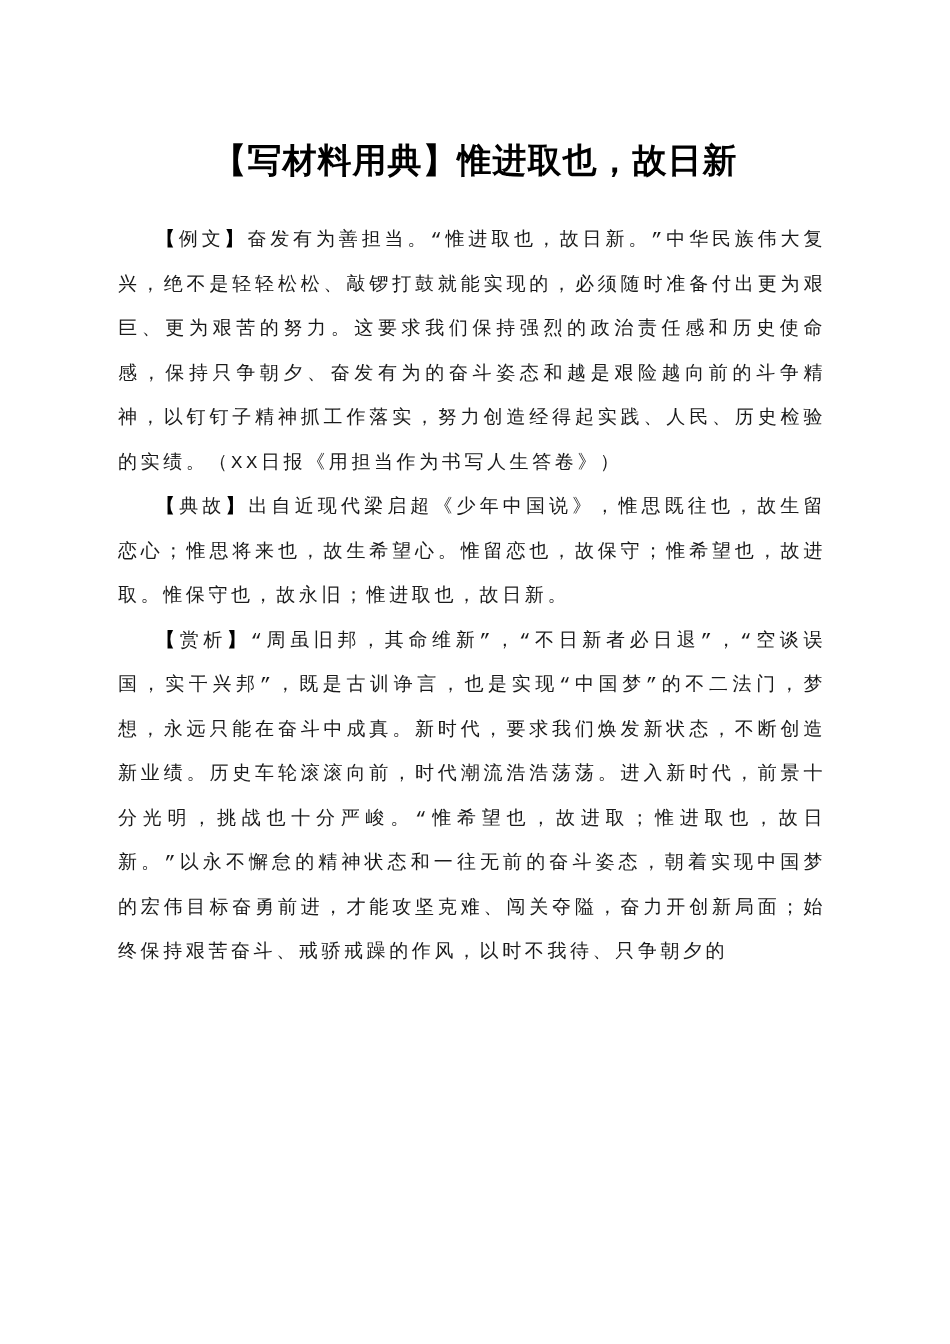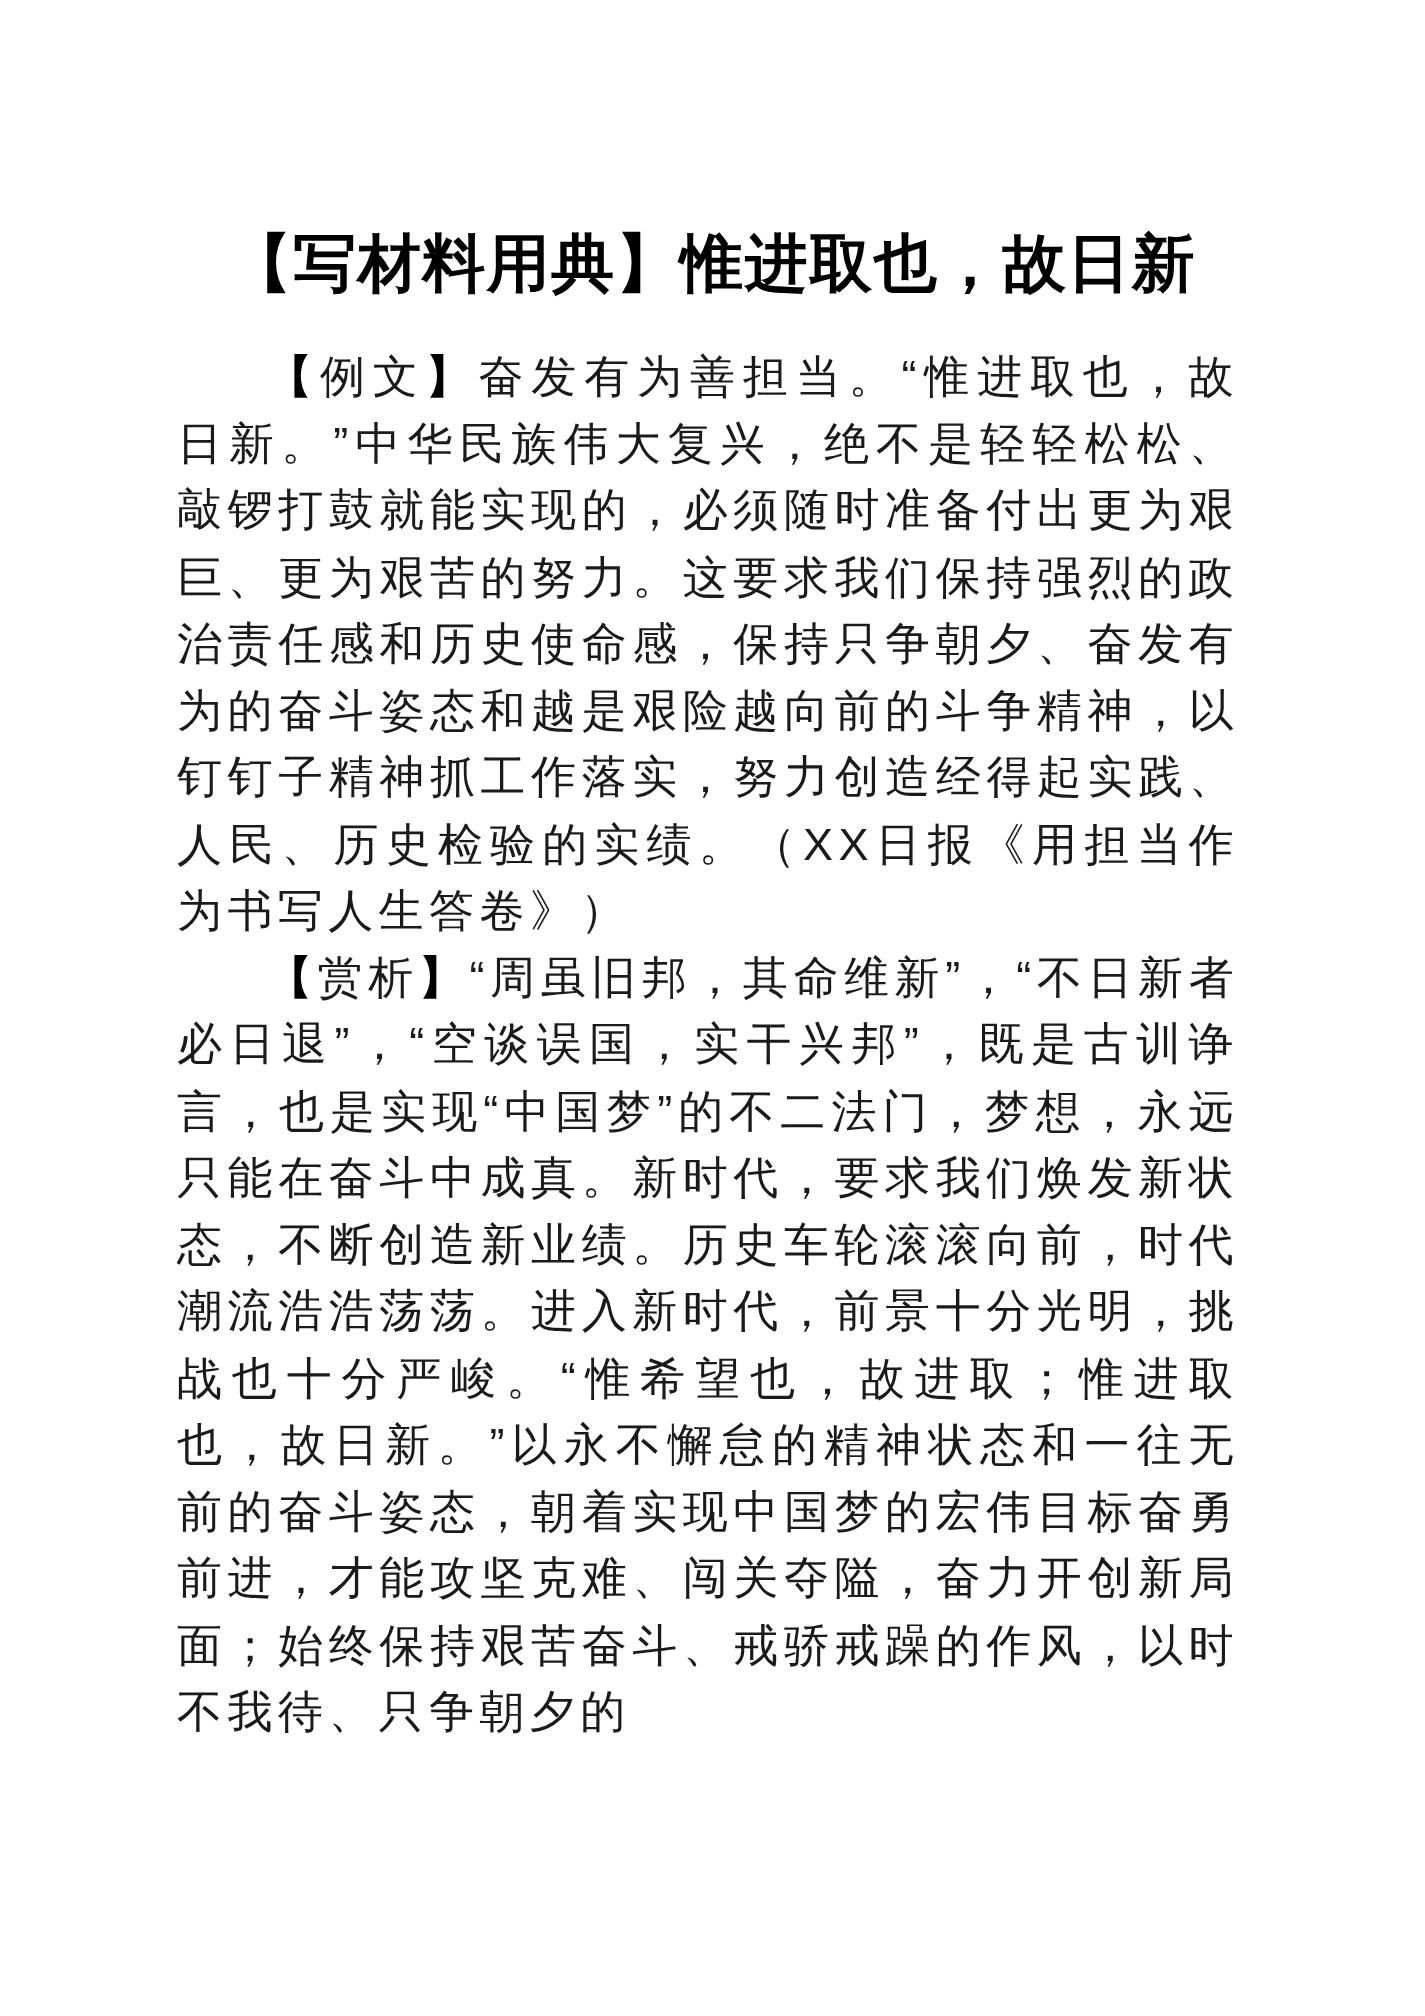--- a/index.html
+++ b/index.html
@@ -16,39 +16,39 @@
     }
     .page {
       position: absolute;
       left: 0; top: 0;
       width: 950px;
       height: 1344px;
       background: #ffffff;
     }
     .title {
       position: absolute;
-      top: 150px;
+      top: 134px;
       left: 0;
       width: 950px;
       text-align: center;
       font-family: "DejaVu Serif", "Liberation Serif", serif;
       font-weight: bold;
-      font-size: 42px;
+      font-size: 34px;
       line-height: 52px;
       letter-spacing: 1px;
       color: #000000;
       margin: 0;
     }
     .body-text {
       position: absolute;
-      top: 230px;
+      top: 218px;
       left: 118px;
       width: 708px;
-      font-family: Liberation Sans, sans-serif;
-      font-size: 30px;
+      font-family: Liberation Mono, monospace;
+      font-size: 19px;
       line-height: 44.5px;
       letter-spacing: 3.6px;
       color: #1a1a1a;
     }
     .para {
       margin: 0;
       text-indent: 2em;
       text-align: justify;
       word-break: break-all;
     }
@@ -62,17 +62,18 @@
   </style>
 </head>
 <body>
 
 <div class="page">
   <h1 class="title">【写材料用典】惟进取也，故日新</h1>
 
   <div class="body-text">
     <p class="para"><span class="bracket">【</span><span class="tag">例文</span><span class="bracket">】</span><span>奋发有为善担当。“惟进取也，故日新。”中华民族伟大复兴，绝不是轻轻松松、敲锣打鼓就能实现的，必须随时准备付出更为艰巨、更为艰苦的努力。这要求我们保持强烈的政治责任感和历史使命感，保持只争朝夕、奋发有为的奋斗姿态和越是艰险越向前的斗争精神，以钉钉子精神抓工作落实，努力创造经得起实践、人民、历史检验的实绩。（XX日报《用担当作为书写人生答卷》）</span></p>
 
+    <p class="para"><span class="bracket">【</span><span class="tag">典故</span><span class="bracket">】</span><span>出自近现代梁启超《少年中国说》，惟思既往也，故生留恋心；惟思将来也，故生希望心。惟留恋也，故保守；惟希望也，故进取。惟保守也，故永旧；惟进取也，故日新。</span></p>
 
 
     <p class="para"><span class="bracket">【</span><span class="tag">赏析</span><span class="bracket">】</span><span>“周虽旧邦，其命维新”，“不日新者必日退”，“空谈误国，实干兴邦”，既是古训诤言，也是实现“中国梦”的不二法门，梦想，永远只能在奋斗中成真。新时代，要求我们焕发新状态，不断创造新业绩。历史车轮滚滚向前，时代潮流浩浩荡荡。进入新时代，前景十分光明，挑战也十分严峻。“惟希望也，故进取；惟进取也，故日新。”以永不懈怠的精神状态和一往无前的奋斗姿态，朝着实现中国梦的宏伟目标奋勇前进，才能攻坚克难、闯关夺隘，奋力开创新局面；始终保持艰苦奋斗、戒骄戒躁的作风，以时不我待、只争朝夕的</span></p>
   </div>
 </div>
 
 </body></html>

